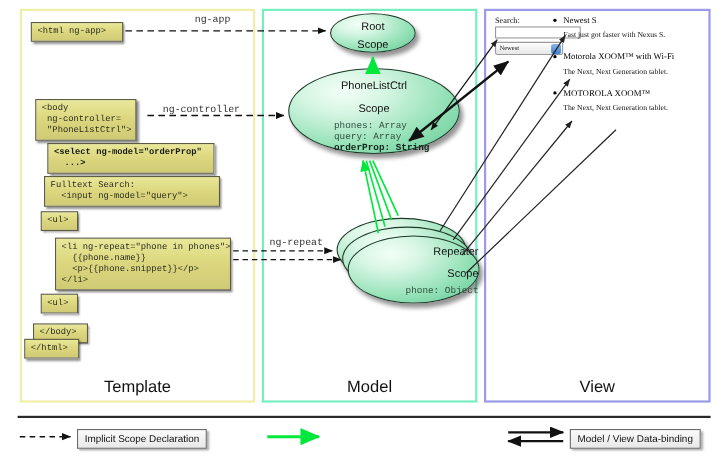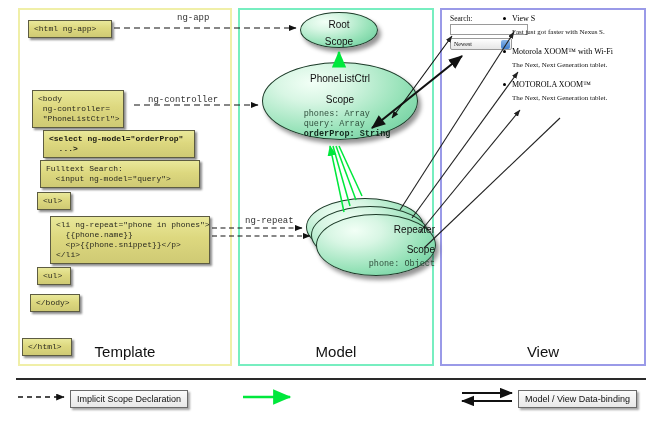--- a/index.html
+++ b/index.html
@@ -279,21 +279,21 @@
 
   <div class="codebox" style="left:50px;  top:216px; width:160px;">&lt;li ng-repeat="phone in phones"&gt;
   {{phone.name}}
   &lt;p&gt;{{phone.snippet}}&lt;/p&gt;
 &lt;/li&gt;</div>
 
   <div class="codebox" style="left:37px;  top:267px; width:34px;">&lt;ul&gt;</div>
 
   <div class="codebox" style="left:30px;  top:294px; width:50px;">&lt;/body&gt;</div>
 
-  <div class="codebox" style="left:22px;  top:338px; width:50px;">&lt;/html&gt;</div>
+  <div class="codebox" style="left:22px;  top:308px; width:50px;">&lt;/html&gt;</div>
 
   <div class="edge-label" style="left:152px; top:13px;padding-left:25px;">ng-app</div>
   <div class="edge-label" style="left:148px; top:95px;">ng-controller</div>
   <div class="edge-label" style="left:245px; top:216px;">ng-repeat</div>
 
   <div class="scope scope-root">
     <div class="s-title">Root</div>
     <div class="s-title">Scope</div>
   </div>
 
@@ -320,21 +320,21 @@
     <div class="view-input"></div>
 
     <div class="view-select">
       <span>Newest</span>
       <span class="sel-btn"></span>
     </div>
 
     <div class="phone-list">
       <div class="phone-item">
         <span class="phone-bullet"></span>
-        <div class="phone-name">View S</div>
+        <div class="phone-name">Newest S</div>
         <div class="phone-snippet">Fast just got faster with Nexus S.</div>
       </div>
       <div class="phone-item">
         <span class="phone-bullet"></span>
         <div class="phone-name">Motorola XOOM™ with Wi-Fi</div>
         <div class="phone-snippet">The Next, Next Generation tablet.</div>
       </div>
       <div class="phone-item">
         <span class="phone-bullet"></span>
         <div class="phone-name">MOTOROLA XOOM™</div>

